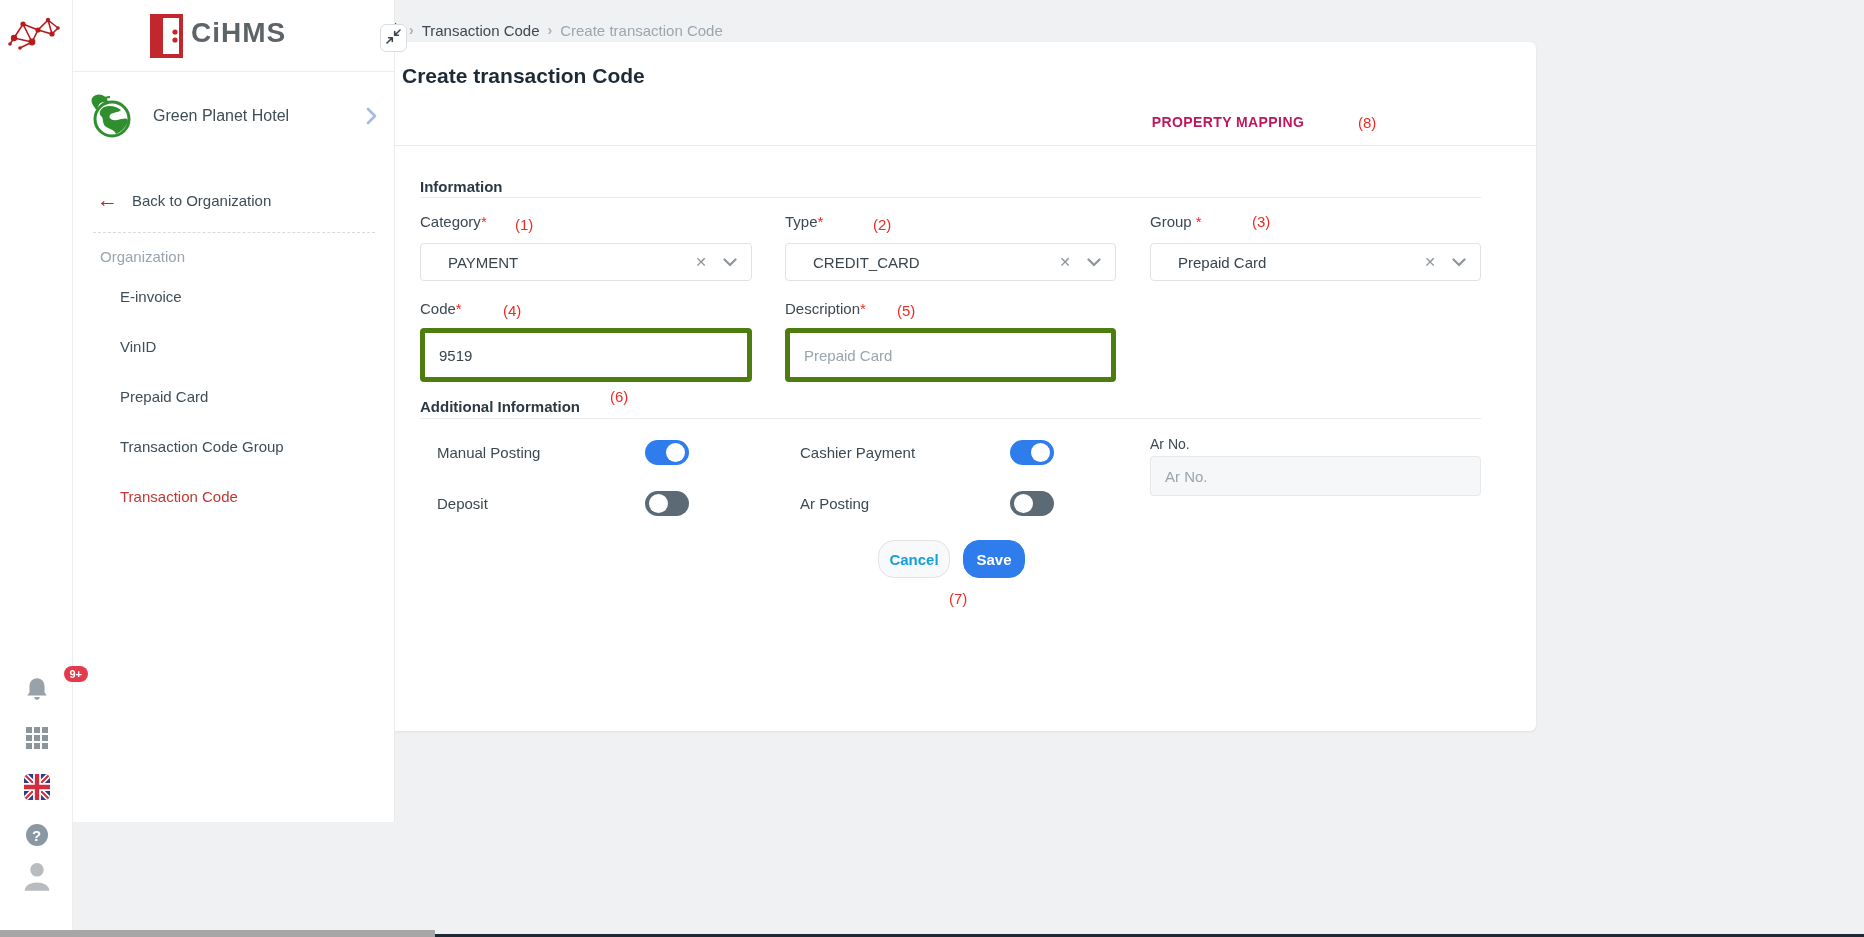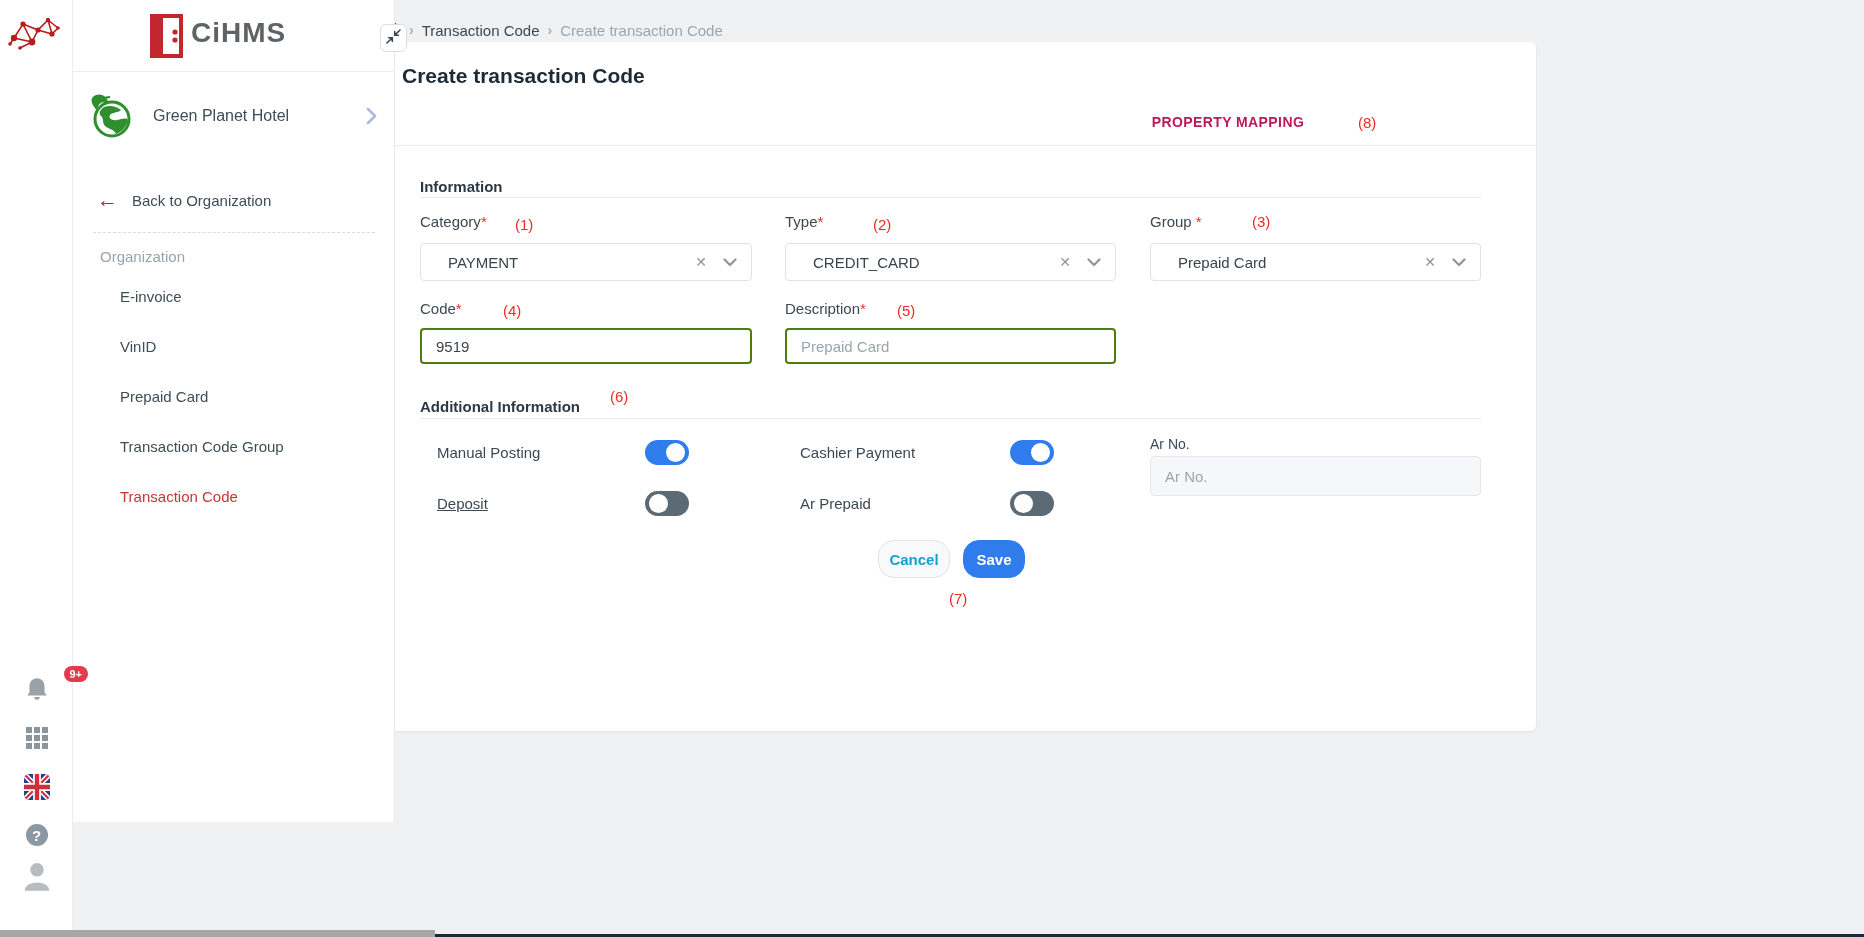--- a/index.html
+++ b/index.html
@@ -54,21 +54,21 @@
 
   .f-label { position:absolute; font-size:15px; color:#3d4852; }
   .req { color:#ee2a24; }
   .f-ann { position:absolute; font-size:15px; color:#ee2a24; }
 
   .select-box { position:absolute; height:38px; background:#fff; border:1px solid #dfe3e6; border-radius:4px; display:flex; align-items:center; cursor:pointer; }
   .select-value { margin-left:27px; font-size:15px; color:#39444d; flex:1; }
   .clear-x { color:#8d959c; font-size:14px; margin-right:16px; cursor:pointer; }
   .chev-wrap { margin-right:14px; display:flex; align-items:center; cursor:pointer; }
 
-  .text-input { position:absolute; height:36px; background:#fff; border:2px solid #4d7c0f; border-radius:4px; font-size:15px; color:#39444d; padding:0 14px; font-family:"Liberation Sans", sans-serif; outline:none; }
+  .text-input { position:absolute; height:54px; background:#fff; border:5px solid #4d7c0f; border-radius:4px; font-size:15px; color:#39444d; padding:0 14px; font-family:"Liberation Sans", sans-serif; outline:none; }
   .text-input::placeholder { color:#9aa5ad; }
   .input-gray { background:#f6f7f8; border:1px solid #e6e9eb; }
 
   .toggle-label { position:absolute; font-size:15px; color:#3d4852; }
   .toggle { position:absolute; width:44px; height:25px; border-radius:13px; background:#5b6a75; cursor:pointer; }
   .toggle .knob { position:absolute; top:3px; left:4px; width:19px; height:19px; border-radius:50%; background:#fff; }
   .toggle.on { background:#2f7ded; }
   .toggle.on .knob { left:21px; }
 
   .btn { position:absolute; height:38px; border-radius:16px; font-size:15px; font-weight:bold; display:flex; align-items:center; justify-content:center; cursor:pointer; font-family:"Liberation Sans", sans-serif; }
@@ -295,25 +295,25 @@
         <div class="knob"></div>
       </div>
     <div class="toggle-label" style="left:417px; top:402px;">Cashier Payment</div>
     <div class="toggle on" style="left:627px; top:398px;">
         <div class="knob"></div>
       </div>
 
     <div class="f-label" style="left:767px; top:394px; font-size:14px;">Ar No.</div>
     <input class="text-input input-gray" style="left: 767px; top: 414px; width: 331px; height: 40px;" placeholder="Ar No.">
 
-    <div class="toggle-label" style="left:54px; top:453px;text-decoration:underline;">Deposit</div>
+    <div class="toggle-label" style="left:54px; top:453px;">Deposit</div>
     <div class="toggle" style="left:262px; top:449px;">
         <div class="knob"></div>
       </div>
-    <div class="toggle-label" style="left:417px; top:453px;">Ar Prepaid</div>
+    <div class="toggle-label" style="left:417px; top:453px;">Ar Posting</div>
     <div class="toggle" style="left:627px; top:449px;">
         <div class="knob"></div>
       </div>
 
     <div class="btn btn-cancel">Cancel</div>
     <div class="btn btn-save">Save</div>
     <span class="ann ann-7">(7)</span>
   </div>
 
   <div class="hscroll-track">

